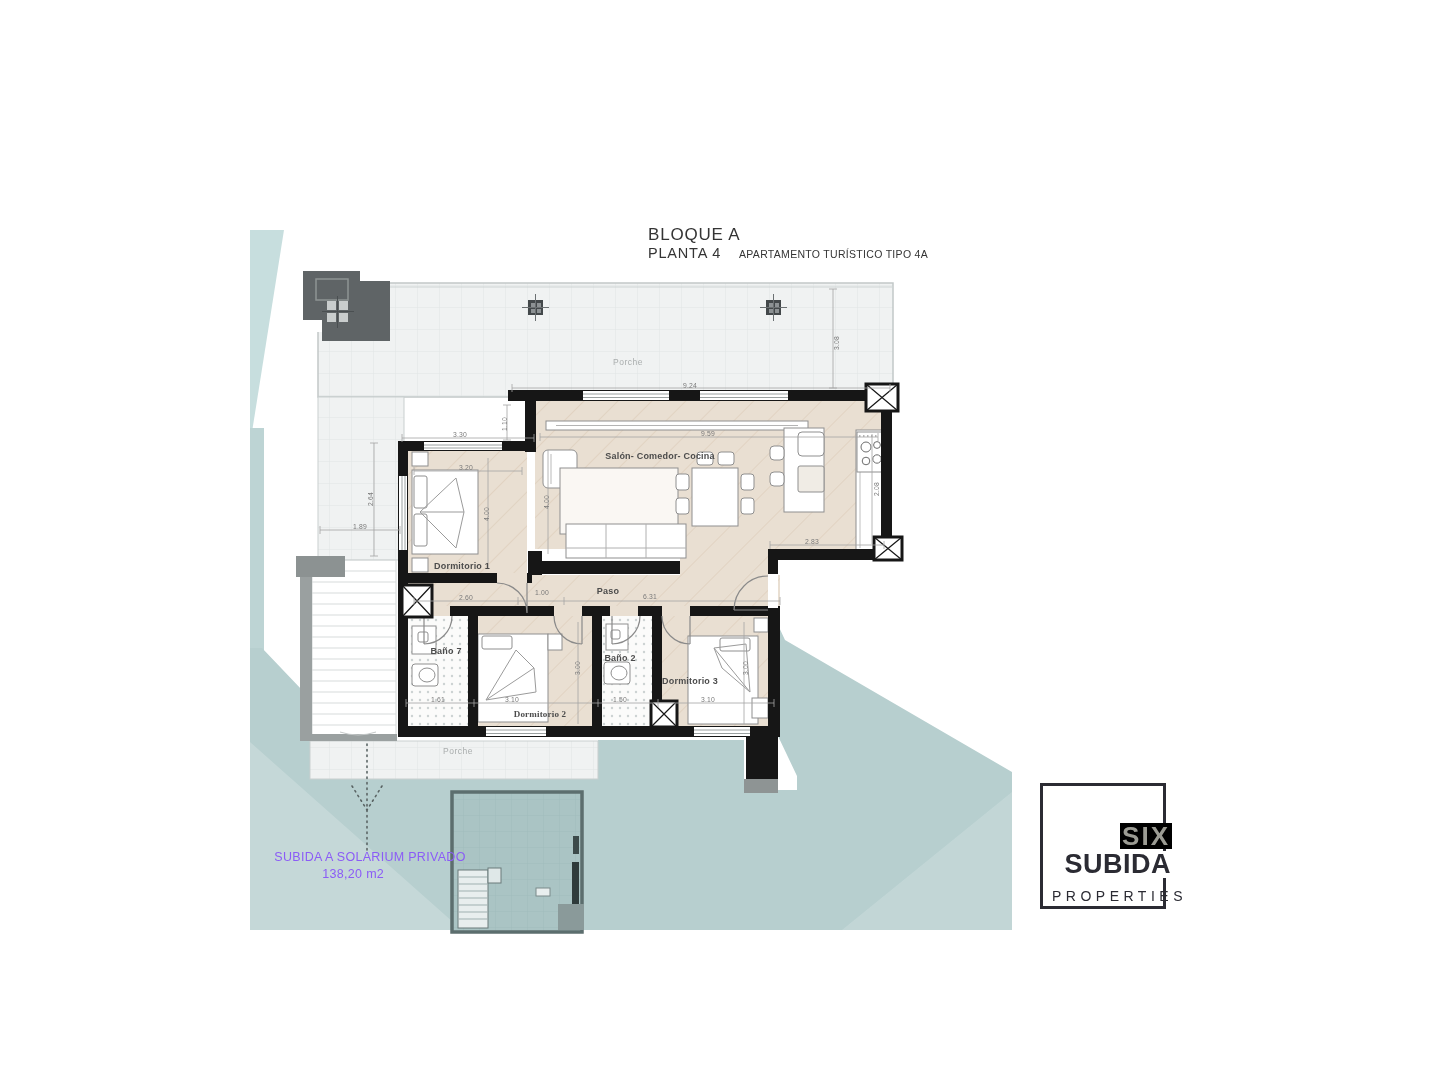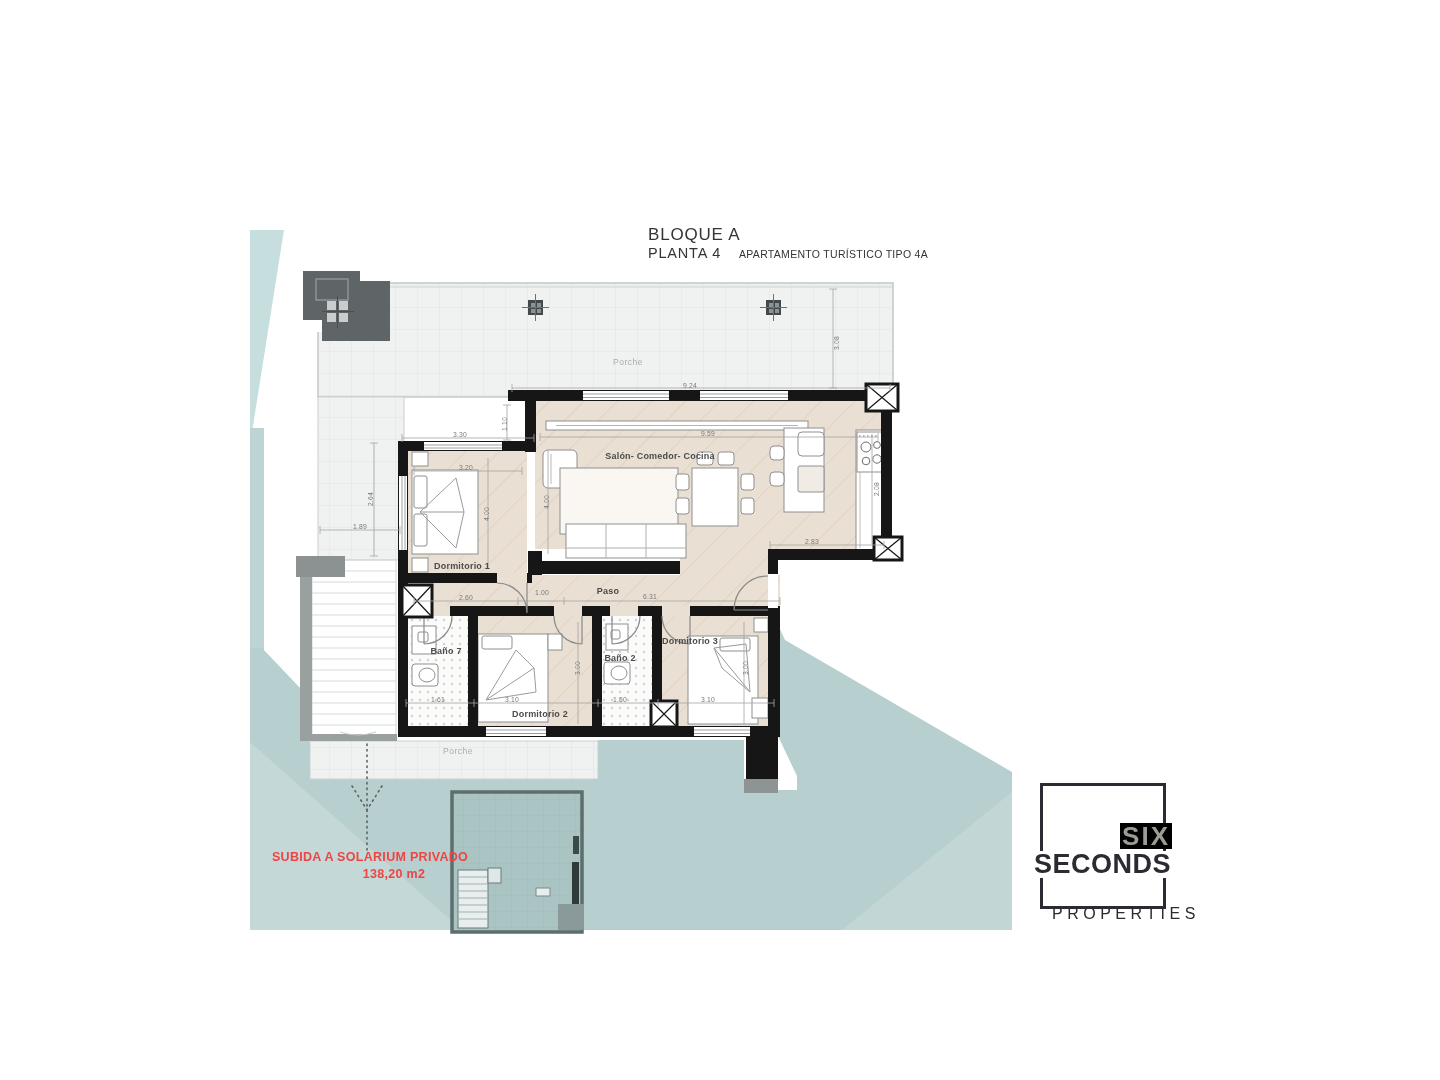--- a/index.html
+++ b/index.html
@@ -11,30 +11,30 @@
   .porch-lbl{color:#a9adad;font-weight:normal;font-size:8.5px;letter-spacing:.5px;}
   .dim{position:absolute;transform:translate(-50%,-50%);white-space:nowrap;color:#7a7a7a;
        font-size:6.8px;font-weight:normal;letter-spacing:.2px;}
   .dim.v{transform:translate(-50%,-50%) rotate(-90deg);}
   #title-block{position:absolute;left:648px;top:225px;color:#343434;}
   #title-project{font-size:17px;letter-spacing:.8px;}
   #title-row{display:flex;align-items:baseline;}
   #title-floor{font-size:14.5px;letter-spacing:.8px;}
   #title-unit{font-size:10.5px;margin-left:18px;letter-spacing:.3px;}
   #annotation{position:absolute;left:370px;top:850px;transform:translate(-50%,0);
-      text-align:center;color:#ef4444;font-size:12.5px;letter-spacing:.3px;font-weight:bold;}
+      color:#8b5cf6;font-size:12.5px;letter-spacing:.3px;}
   #annotation .m2{margin-top:3px;margin-left:48px;}
   #logo{position:absolute;left:1040px;top:783px;width:126px;height:126px;}
   #logo-frame{position:absolute;left:0;top:0;width:120px;height:120px;border:3px solid #2b2b33;}
   #logo-six{position:absolute;right:-6px;top:40px;background:#000000;padding:0 2px;
       font-size:26px;font-weight:bold;letter-spacing:2px;color:#9c9c94;line-height:1;}
   #logo-seconds{position:absolute;right:-7px;top:68px;background:#fff;padding:0 2px;
       font-size:27px;font-weight:bold;letter-spacing:.5px;color:#2b2b33;line-height:1;}
-  #logo-properties{position:absolute;left:12px;top:106px;font-size:16px;letter-spacing:4.5px;
-      color:#2b2b33;line-height:1;margin-top:17px;}
+  #logo-properties{position:absolute;left:12px;top:106px;font-size:14px;letter-spacing:4.5px;
+      color:#2b2b33;line-height:1;}
 </style>
 </head>
 <body>
 
 <div id="page">
 
 <svg width="1440" height="1080" viewBox="0 0 1440 1080">
   <defs>
     <pattern id="wood" patternUnits="userSpaceOnUse" width="24" height="24" patternTransform="rotate(45)">
       <rect width="24" height="24" fill="#e9dfd2"></rect>
@@ -316,22 +316,22 @@
     <span id="title-floor">PLANTA 4</span>
     <span id="title-unit">APARTAMENTO TURÍSTICO TIPO 4A</span>
   </div>
 </div>
 
 <span class="lbl" style="left:660px;top:456px;">Salón- Comedor- Cocina</span>
 <span class="lbl" style="left:462px;top:566px;">Dormitorio 1</span>
 <span class="lbl" style="left:608px;top:591px;">Paso</span>
 <span class="lbl" style="left:446px;top:651px;">Baño 7</span>
 <span class="lbl" style="left:620px;top:658px;">Baño 2</span>
-<span class="lbl" style="left:540px;top:714px;">Dormitorio 2</span>
-<span class="lbl" style="left:690px;top:641px;">Dormitorio 3</span>
+<span class="lbl" style="left:540px;top:714px;font-family:Liberation Serif, serif;">Dormitorio 2</span>
+<span class="lbl" style="left:690px;top:681px;">Dormitorio 3</span>
 <span class="lbl porch-lbl" style="left:628px;top:362px;">Porche</span>
 <span class="lbl porch-lbl" style="left:458px;top:751px;">Porche</span>
 
 <div id="dim-layer">
       <span class="dim" style="left: 690px; top: 385px;">9.24</span>
       <span class="dim" style="left: 708px; top: 433px;">9.59</span>
       <span class="dim v" style="left: 504px; top: 424px;">1.10</span>
       <span class="dim" style="left: 460px; top: 434px;">3.30</span>
       <span class="dim" style="left: 466px; top: 467px;">3.20</span>
       <span class="dim v" style="left: 370px; top: 499px;">2.64</span>
@@ -353,17 +353,17 @@
     </div>
 
 <div id="annotation">
   <div>SUBIDA A SOLARIUM PRIVADO</div>
   <div class="m2">138,20 m2</div>
 </div>
 
 <div id="logo">
   <div id="logo-frame"></div>
   <div id="logo-six">SIX</div>
-  <div id="logo-seconds">SECONDS</div>
+  <div id="logo-seconds">SUBIDA</div>
   <div id="logo-properties">PROPERTIES</div>
 </div>
 
 </div>
 
 </body></html>

